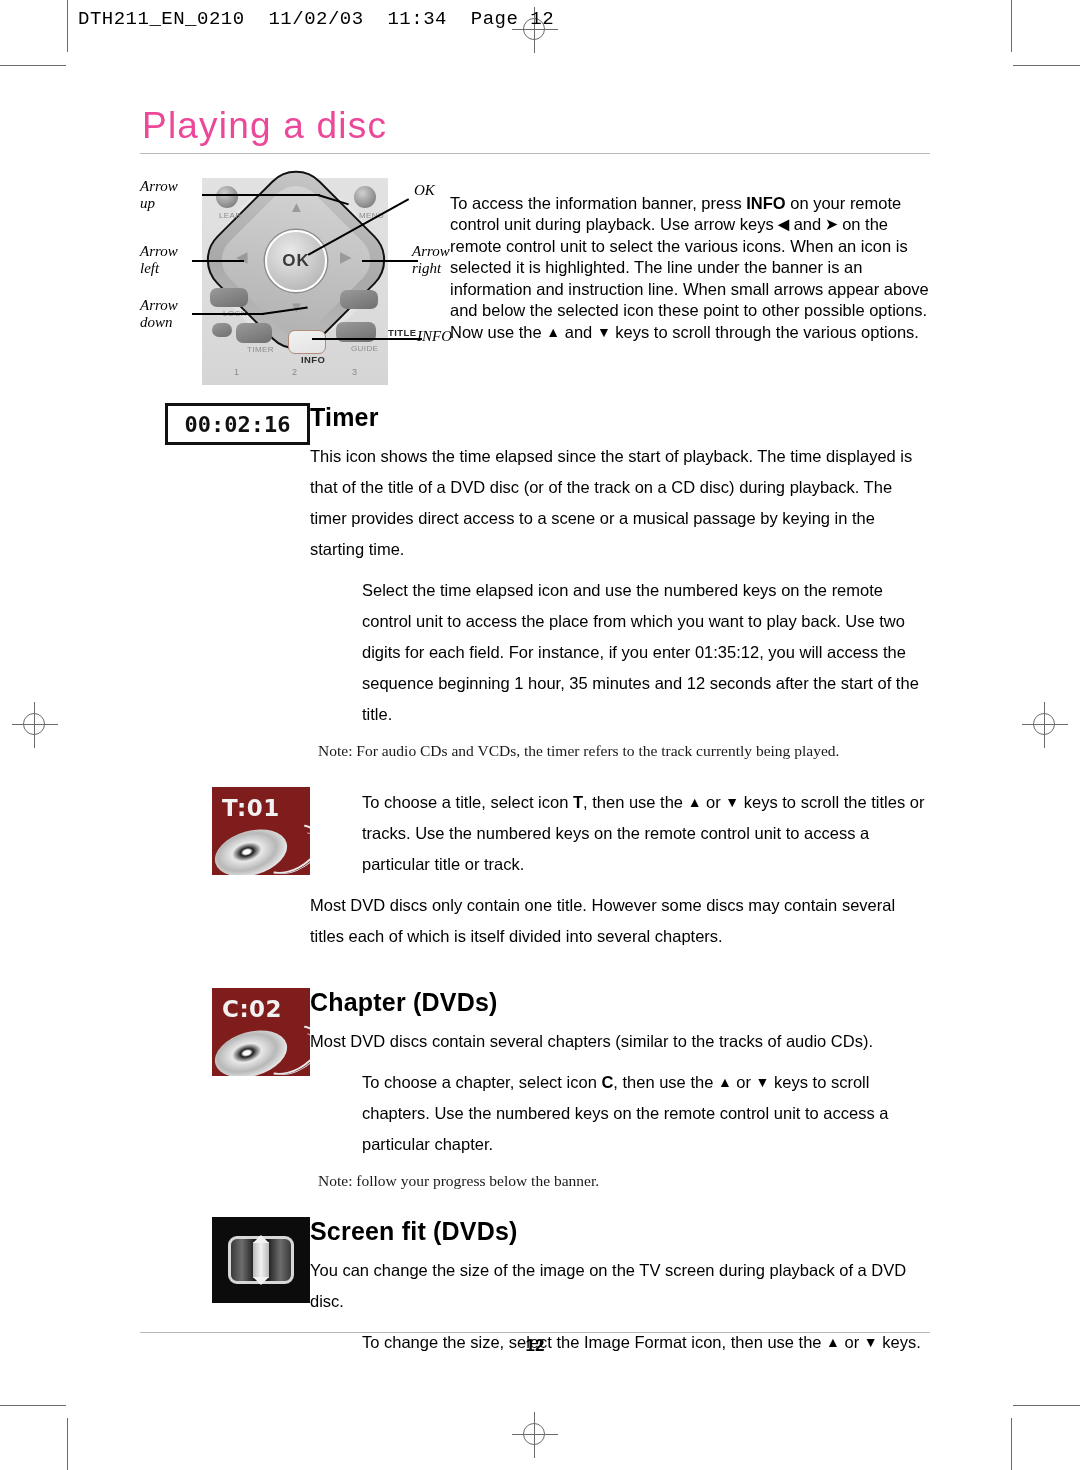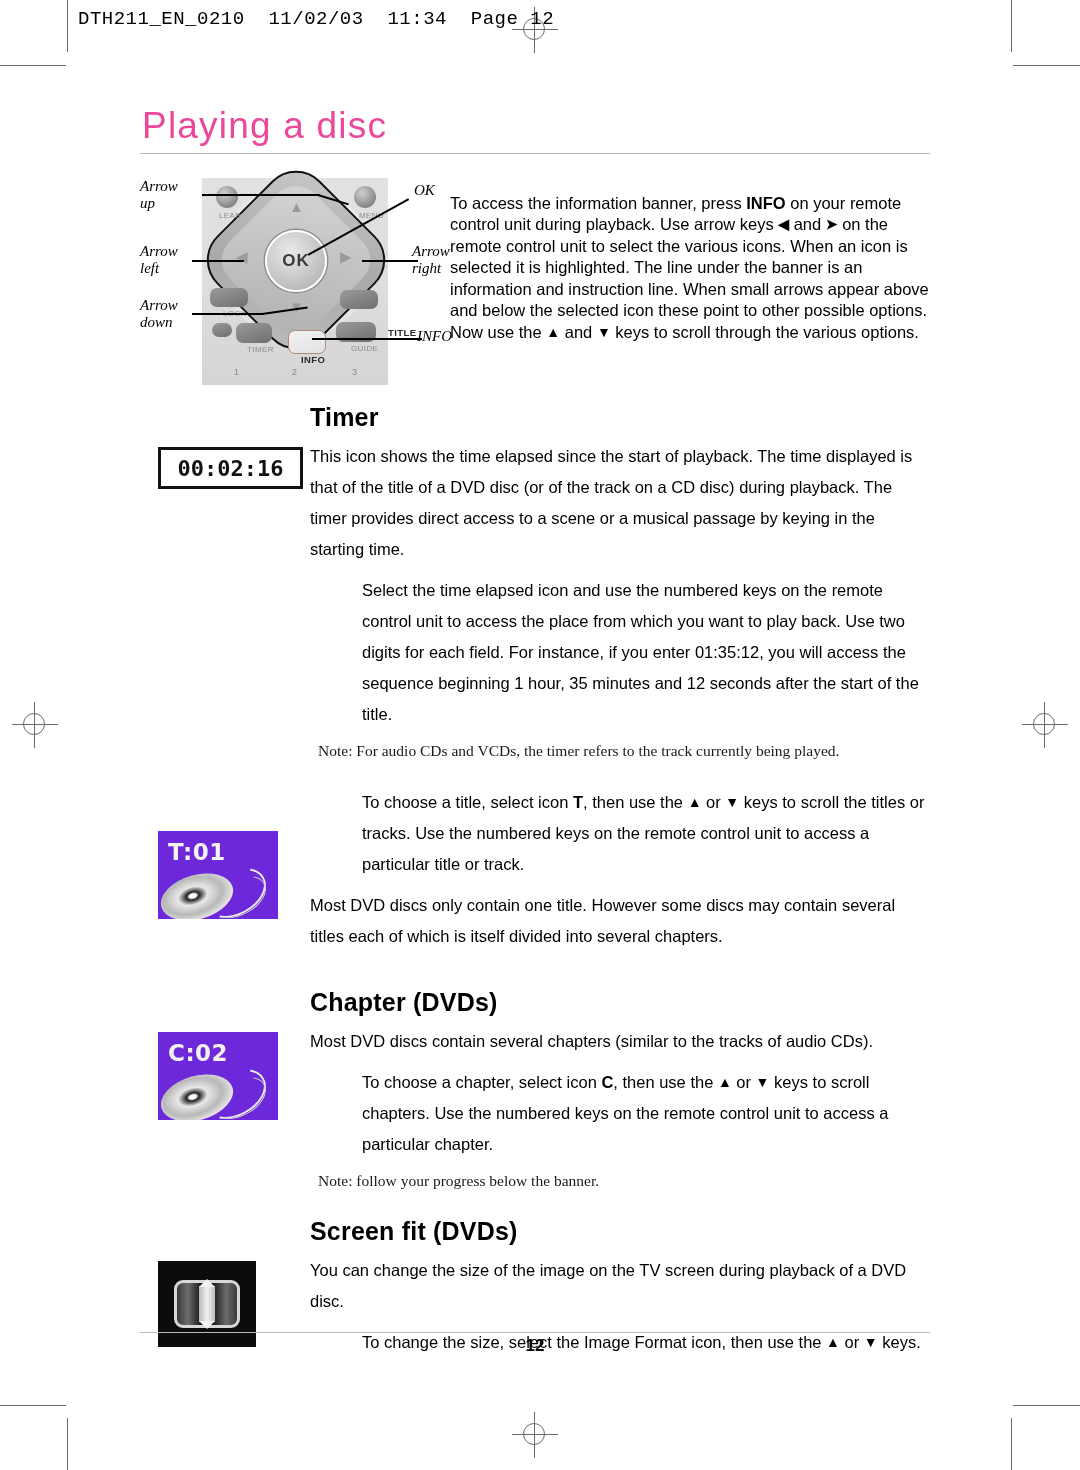--- a/index.html
+++ b/index.html
@@ -197,24 +197,23 @@
 
   
   .section {
     display: flex;
     align-items: flex-start;
     gap: 0;
   }
   .icon-col {
     flex: 0 0 170px;
     display: flex;
-    justify-content: flex-start;
+    justify-content: flex-end;
     padding-left: 18px;
     box-sizing: border-box;
-    margin-top: 44px;
   }
   .text-col { flex: 1 1 auto; }
 
   h2.sec-title {
     font-size: 25px;
     font-weight: bold;
     margin: 0 0 9px 0;
     letter-spacing: 0.2px;
   }
   p.body {
@@ -255,23 +254,23 @@
     font-family: "DejaVu Sans Mono", monospace;
     font-weight: bold;
     font-size: 22px;
     letter-spacing: 0px;
     color: #111;
   }
 
   
   .disc-icon {
     position: relative;
-    width: 120px;
+    width: 98px;
     height: 88px;
-    background: #6d28d9;
+    background: #7f1d1d;
     overflow: hidden;
   }
   .disc-icon .tag {
     position: absolute;
     left: 10px; top: 8px;
     font-family: "DejaVu Sans", sans-serif;
     font-weight: bold;
     font-size: 23px;
     color: #f2f2f2;
     letter-spacing: 0.5px;

